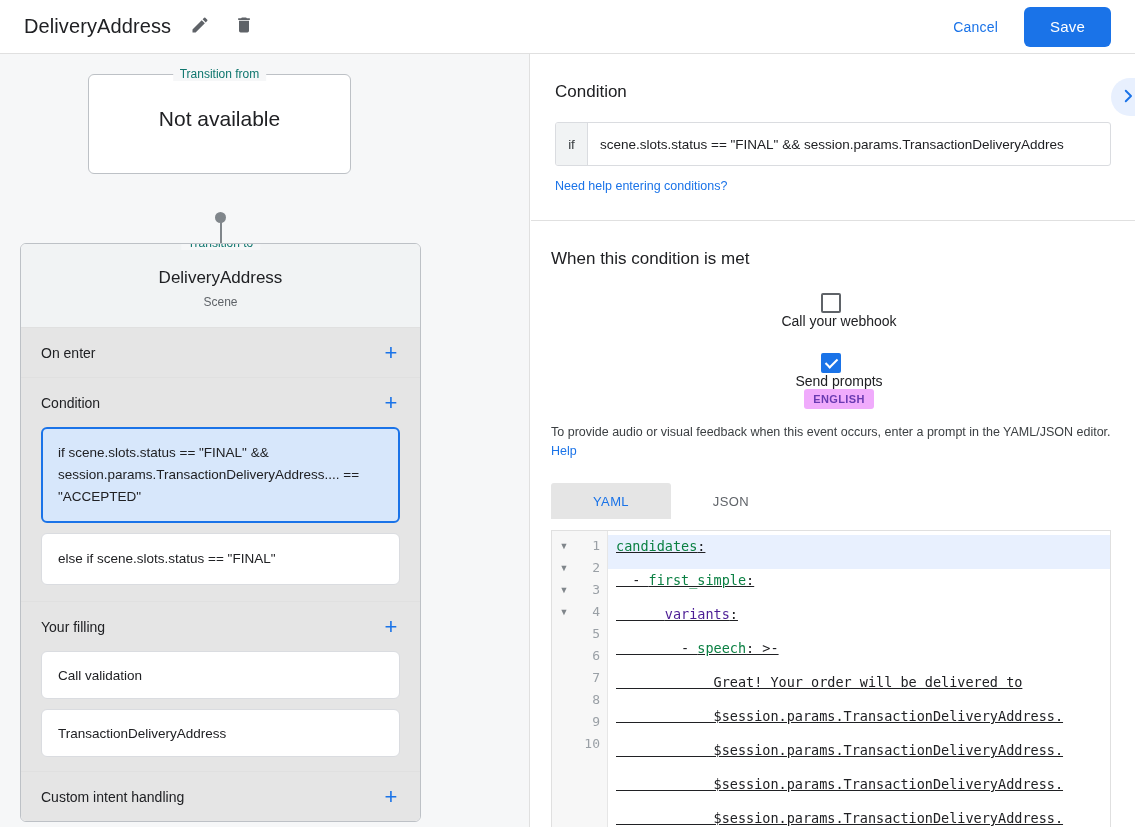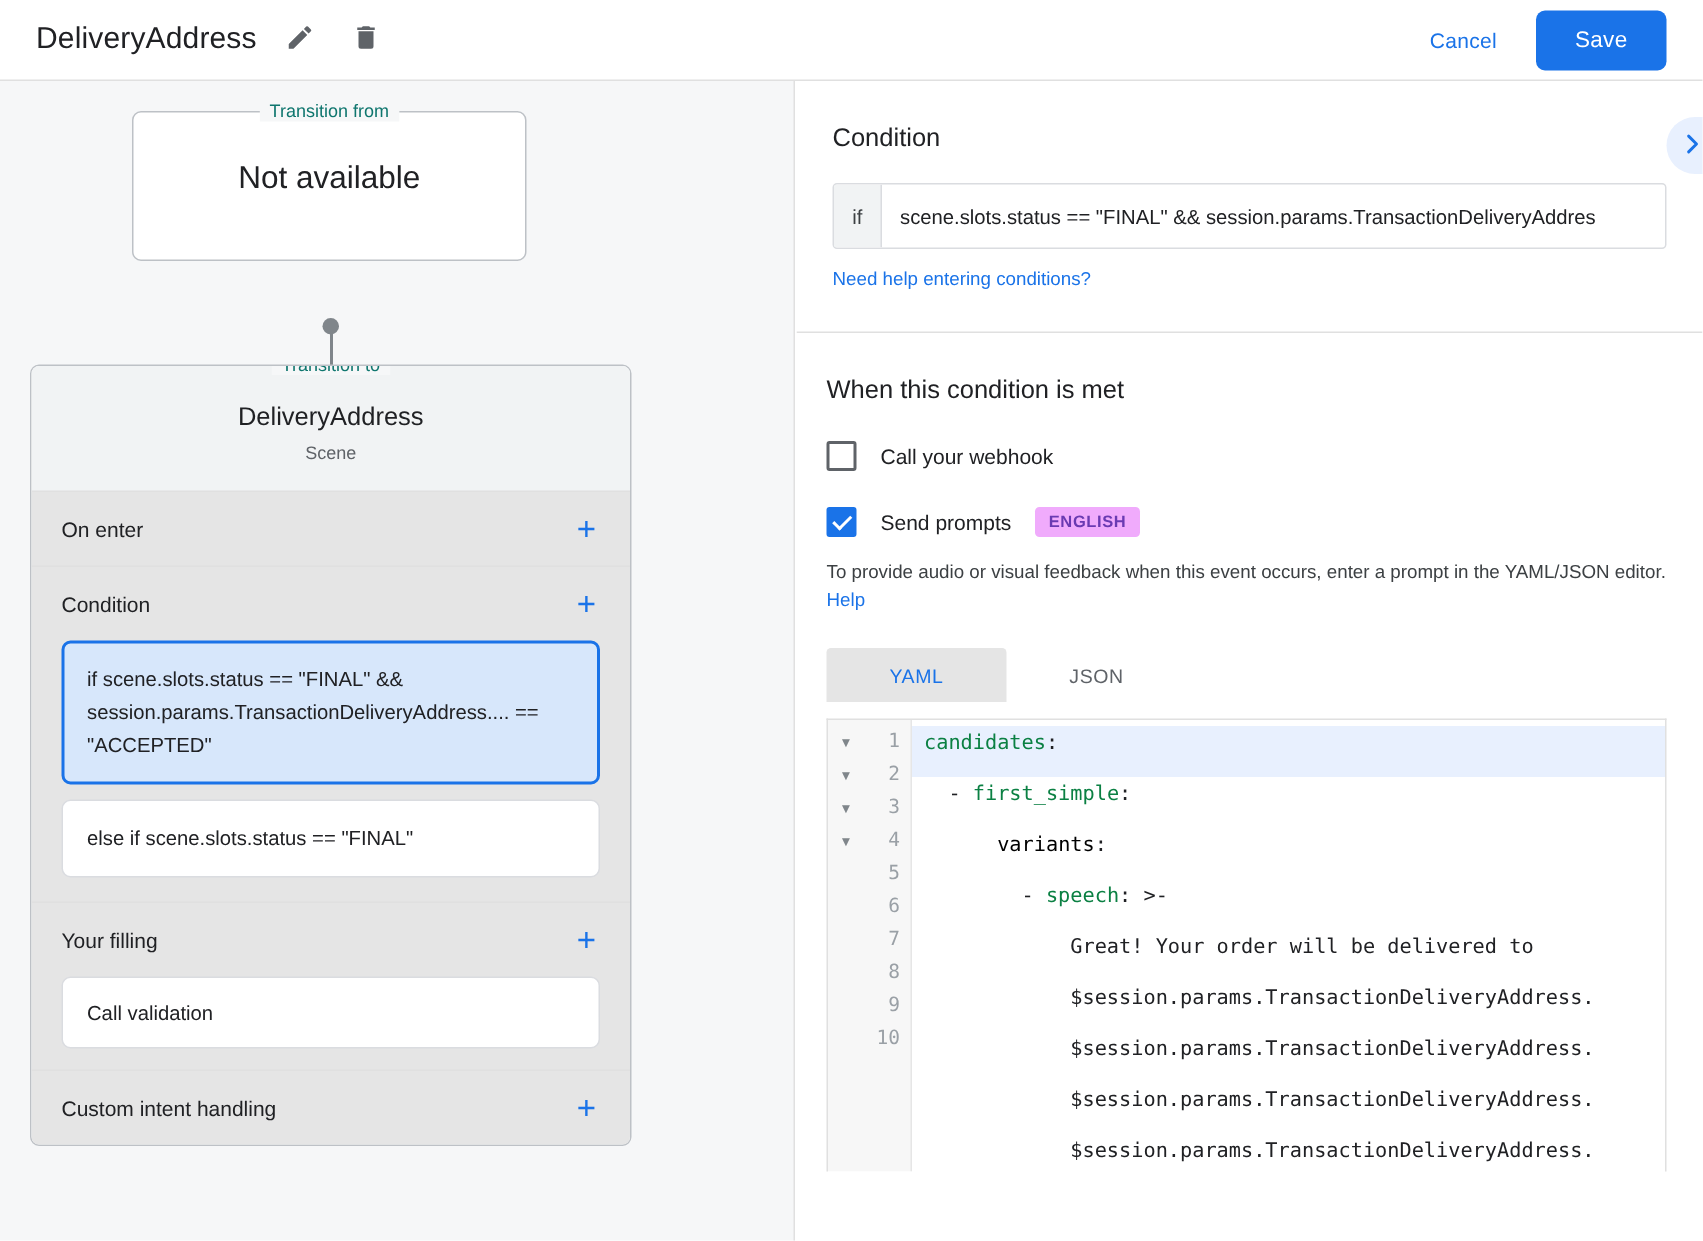--- a/index.html
+++ b/index.html
@@ -219,21 +219,21 @@
     font-family: "Liberation Sans", sans-serif;
     background: transparent;
   }
   .help-link {
     display: inline-block; margin-top: 13px;
     font-size: 12.5px; color: #1a73e8;
     cursor: pointer; text-decoration: none;
   }
 
   .rp-met { padding-top: 28px; padding-left: 20px; }
-  .check-row { display: flex; align-items: center; margin-top: 24px; }
+  .check-row { display: flex; align-items: center; margin-top: 24px; flex-direction: column; }
   .checkbox {
     width: 20px; height: 20px; flex: none;
     border: 2px solid #5f6368;
     border-radius: 2px;
     background: #ffffff;
     cursor: pointer;
     position: relative;
   }
   .checkbox.checked {
     background: #1a73e8;
@@ -319,20 +319,21 @@
     overflow: hidden;
     position: relative;
   }
   .cline {
     height: 34px; line-height: 22px;
     font-family: "DejaVu Sans Mono", monospace;
     font-size: 13.5px;
     color: #202124;
     white-space: pre;
     padding-left: 8px;
+    text-decoration: underline;
   }
   .cline.hl { background: #e8f0fe; }
   .k { color: #0b8043; }
   .p { color: #202124; }
 </style>
 </head>
 <body>
 
 <div class="topbar">
   <div class="topbar-title">DeliveryAddress</div>
@@ -400,20 +401,21 @@
         </div>
       </div>
 
       <div class="section">
         <div class="section-head">
           <div class="section-title">Your filling</div>
           <button class="plus-btn">+</button>
         </div>
         <div class="section-body tight">
           <div class="slot-card">Call validation</div>
+          <div class="slot-card">TransactionDeliveryAddress</div>
         </div>
       </div>
 
       <div class="section">
         <div class="section-head">
           <div class="section-title">Custom intent handling</div>
           <button class="plus-btn">+</button>
         </div>
       </div>
     </div>
@@ -484,21 +486,21 @@
             <div class="gline">5</div>
             <div class="gline">6</div>
             <div class="gline">7</div>
             <div class="gline">8</div>
             <div class="gline">9</div>
             <div class="gline">10</div>
           </div>
         <div class="code" id="code">
             <div class="cline hl"><span class="p"></span><span class="k" style="color: rgb(11, 128, 67);">candidates</span><span class="p">:</span></div>
             <div class="cline"><span class="p">  - </span><span class="k" style="color: rgb(11, 128, 67);">first_simple</span><span class="p">:</span></div>
-            <div class="cline"><span class="p">      </span><span class="k" style="color: #000000;">variants</span><span class="p">:</span></div>
+            <div class="cline"><span class="p">      </span><span class="k" style="color: #4c1d95;">variants</span><span class="p">:</span></div>
             <div class="cline"><span class="p">        - </span><span class="k" style="color: rgb(11, 128, 67);">speech</span><span class="p">: &gt;-</span></div>
             <div class="cline">            Great! Your order will be delivered to</div>
             <div class="cline">            $session.params.TransactionDeliveryAddress.</div>
             <div class="cline">            $session.params.TransactionDeliveryAddress.</div>
             <div class="cline">            $session.params.TransactionDeliveryAddress.</div>
             <div class="cline">            $session.params.TransactionDeliveryAddress.</div>
             <div class="cline"></div>
           </div>
       </div>
     </div>

